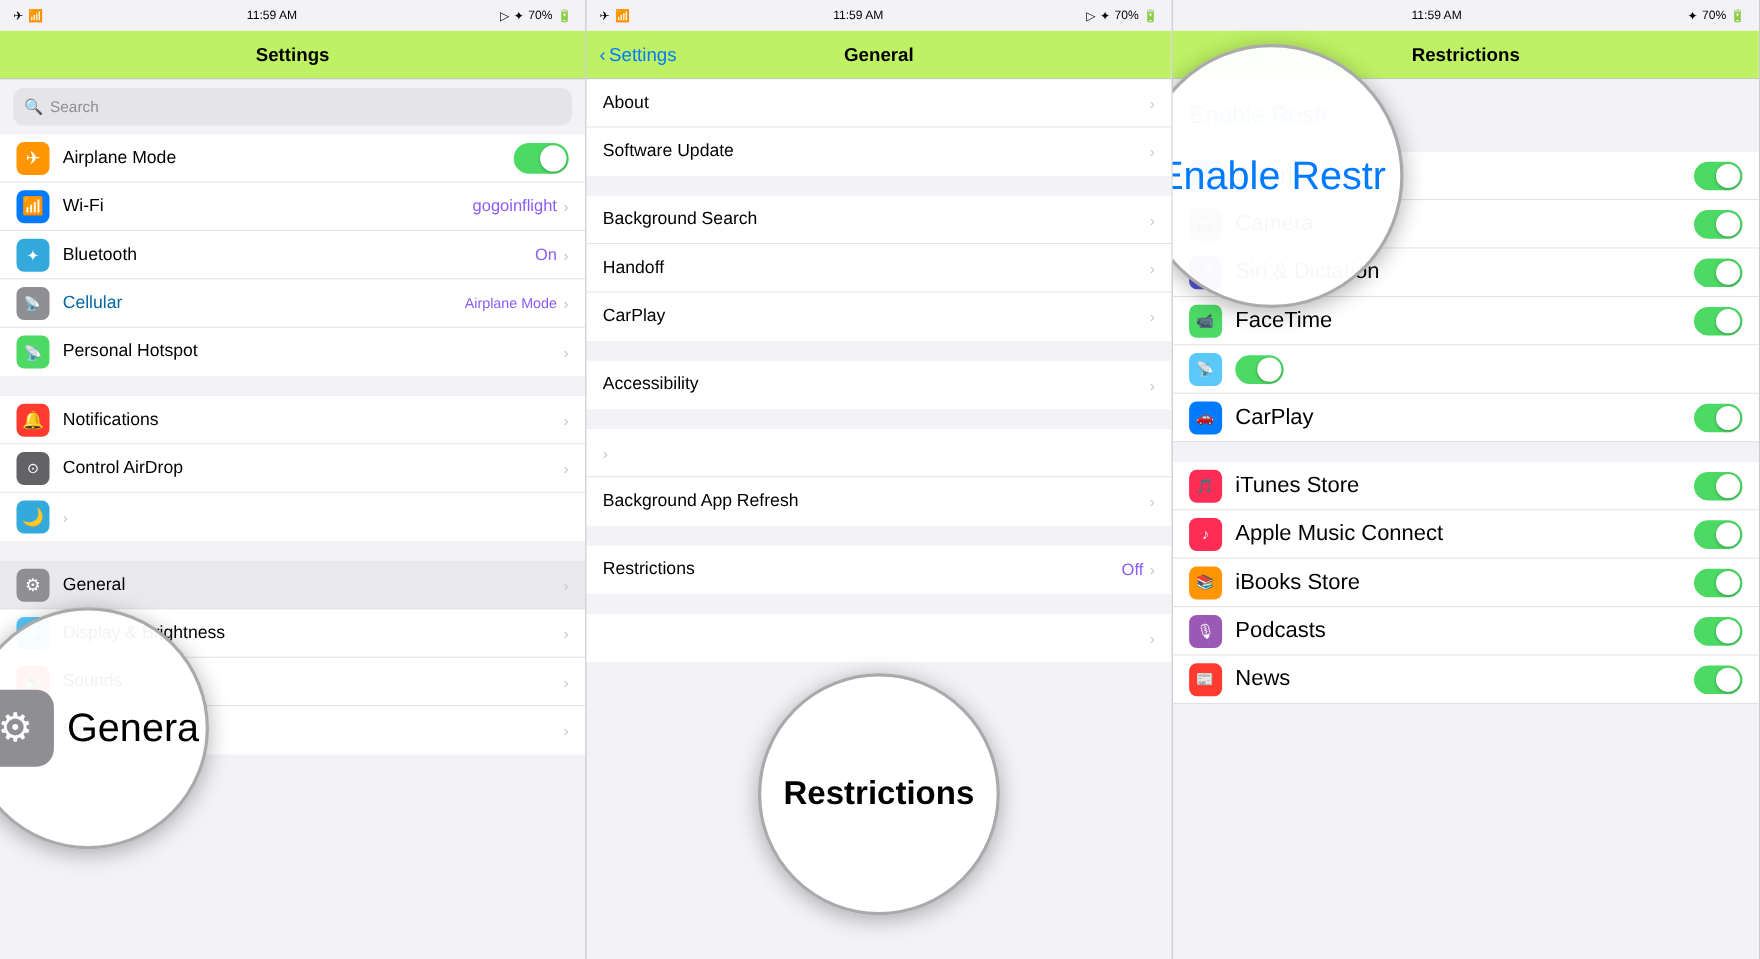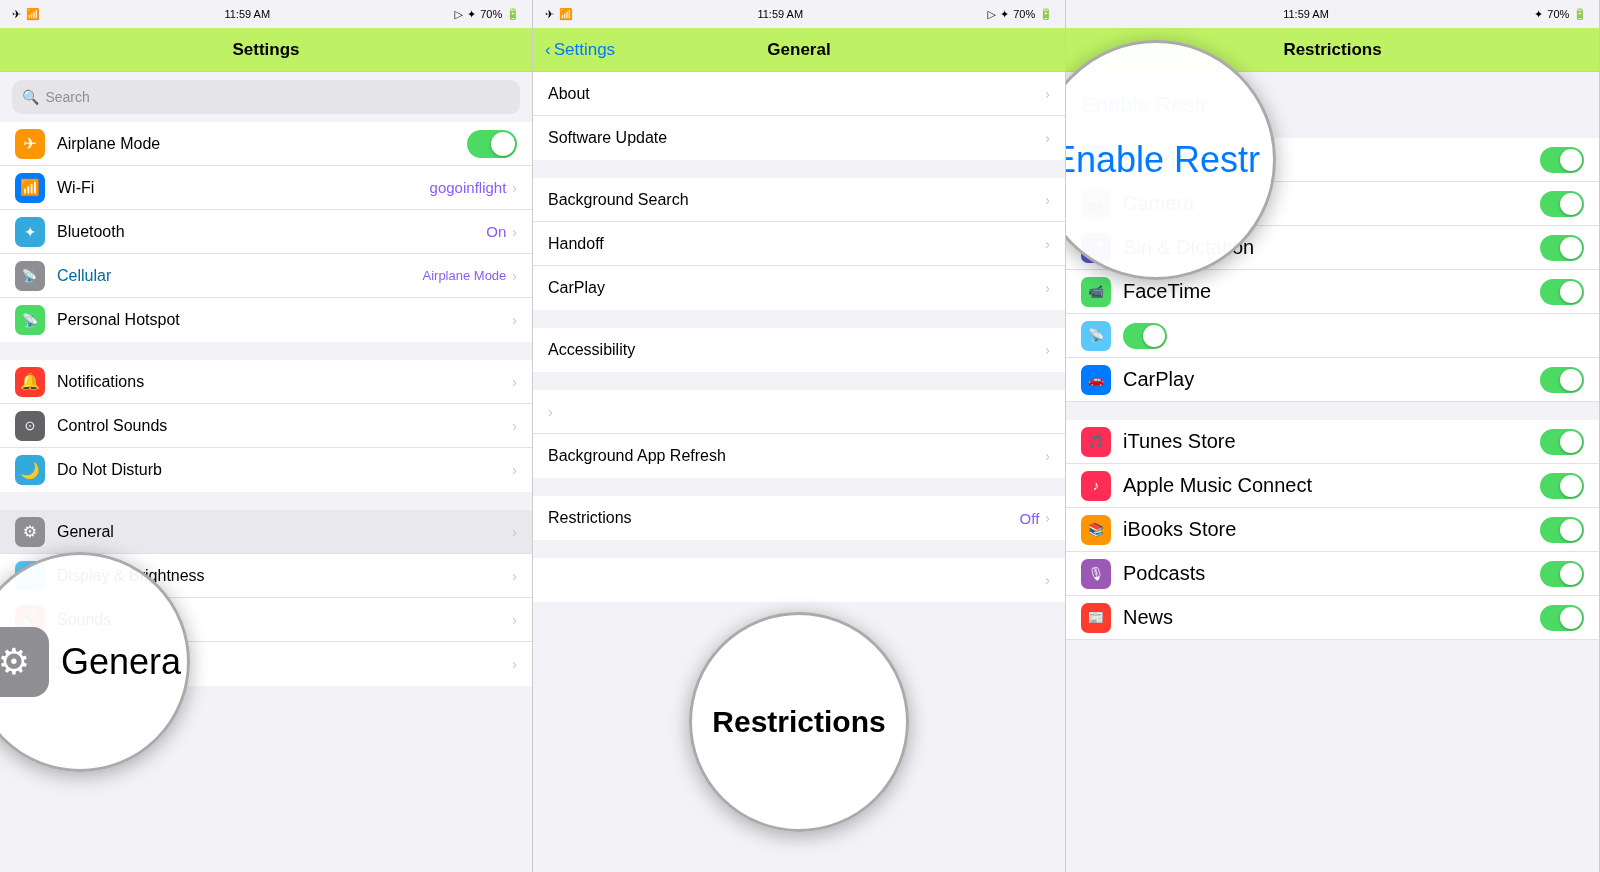--- a/index.html
+++ b/index.html
@@ -385,26 +385,25 @@
     <div class="section-spacer"></div>
 
     <div class="settings-section">
       <div class="settings-row">
         <div class="row-icon icon-red">🔔</div>
         <span class="row-label">Notifications</span>
         <span class="row-chevron">›</span>
       </div>
       <div class="settings-row">
         <div class="row-icon icon-dark" style="font-size:13px;">⊙</div>
-        <span class="row-label">Control Sounds</span>
+        <span class="row-label">Control AirDrop</span>
         <span class="row-chevron">›</span>
       </div>
       <div class="settings-row">
         <div class="row-icon icon-blue2">🌙</div>
-        <span class="row-label">Do Not Disturb</span>
         <span class="row-chevron">›</span>
       </div>
     </div>
 
     <div class="section-spacer"></div>
 
     <div class="settings-section">
       <div class="settings-row" style="background:#e8e8ed;">
         <div class="row-icon icon-gray">⚙</div>
         <span class="row-label">General</span>

